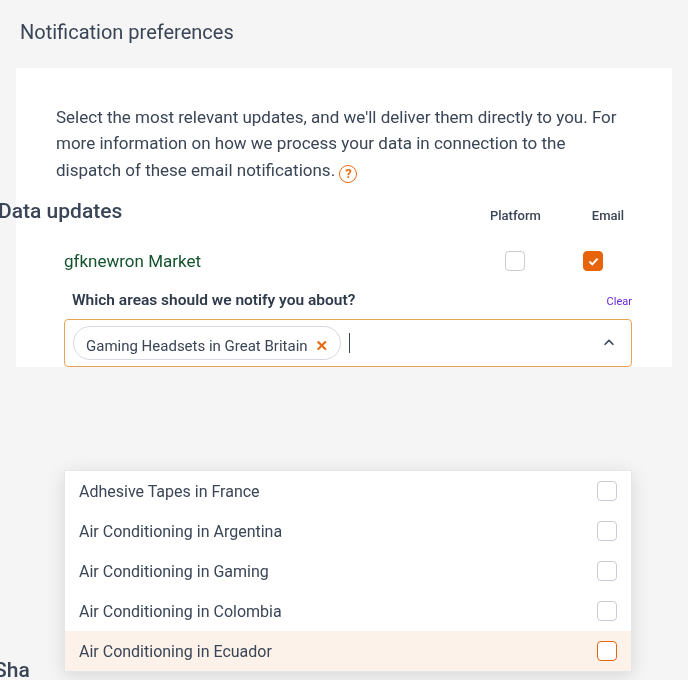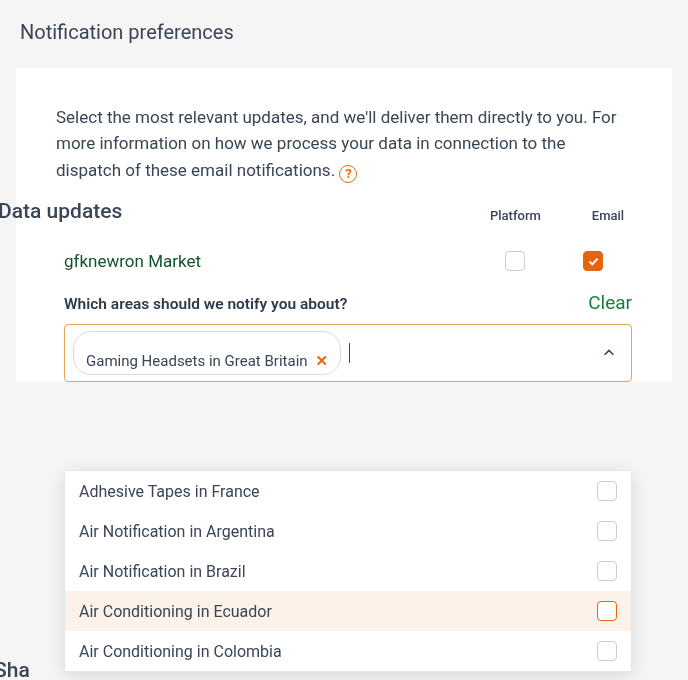--- a/index.html
+++ b/index.html
@@ -81,45 +81,45 @@
   .checkbox.checked svg path { stroke: #fff; stroke-width: 2.5; fill: none; }
   .checkbox.hl {
     border-color: #e8640c;
     border-width: 1.5px;
   }
 
   .sub-head {
     display: flex;
     justify-content: space-between;
     align-items: baseline;
-    margin: 20px 0 10px 8px;
+    margin: 20px 0 10px 16px;
   }
   .sub-title { font-size: 15.5px; font-weight: 600; color: #2f3a4a; }
-  .clear-link { font-size: 19px; color: #15803d; cursor: pointer; }
+  .clear-link { font-size: 11px; color: #6d28d9; cursor: pointer; }
 
   .combo {
     margin-left: 8px;
     border: 1.5px solid #e8a354;
     border-radius: 4px;
     display: flex;
     align-items: center;
     padding: 6px 8px;
     gap: 8px;
     position: relative;
     background: #fff;
   }
   .chip {
     display: inline-flex;
     align-items: center;
     gap: 6px;
     font-size: 15px;
     color: #3a4556;
     border: 1px solid #d6d9df;
     border-radius: 18px;
-    padding: 20px 10px 4px 12px;
+    padding: 10px 10px 4px 12px;
   }
   .chip-x { color: #e86a0e; font-weight: 700; cursor: pointer; font-size: 15px; padding: 0 2px; }
   .combo-input {
     flex: 1;
     border: none;
     outline: none;
     font-size: 15px;
     color: #3a4556;
     min-width: 40px;
   }
@@ -225,34 +225,34 @@
           </svg>
       </span>
     </div>
 
     <div class="dropdown">
       <div class="dd-item">
         <span class="dd-label">Adhesive Tapes in France</span>
         <span class="checkbox"></span>
       </div>
       <div class="dd-item">
-        <span class="dd-label">Air Notification in Argentina</span>
-        <span class="checkbox"></span>
-      </div>
-      <div class="dd-item">
-        <span class="dd-label">Air Notification in Brazil</span>
+        <span class="dd-label">Air Conditioning in Argentina</span>
+        <span class="checkbox"></span>
+      </div>
+      <div class="dd-item">
+        <span class="dd-label">Air Conditioning in Gaming</span>
+        <span class="checkbox"></span>
+      </div>
+      <div class="dd-item">
+        <span class="dd-label">Air Conditioning in Colombia</span>
         <span class="checkbox"></span>
       </div>
       <div class="dd-item hover">
         <span class="dd-label">Air Conditioning in Ecuador</span>
         <span class="checkbox hl"></span>
       </div>
-      <div class="dd-item">
-        <span class="dd-label">Air Conditioning in Colombia</span>
-        <span class="checkbox"></span>
-      </div>
 
     </div>
 
     <div class="sha">Sha</div>
 
   </div>
 </div>
 
 </body></html>

